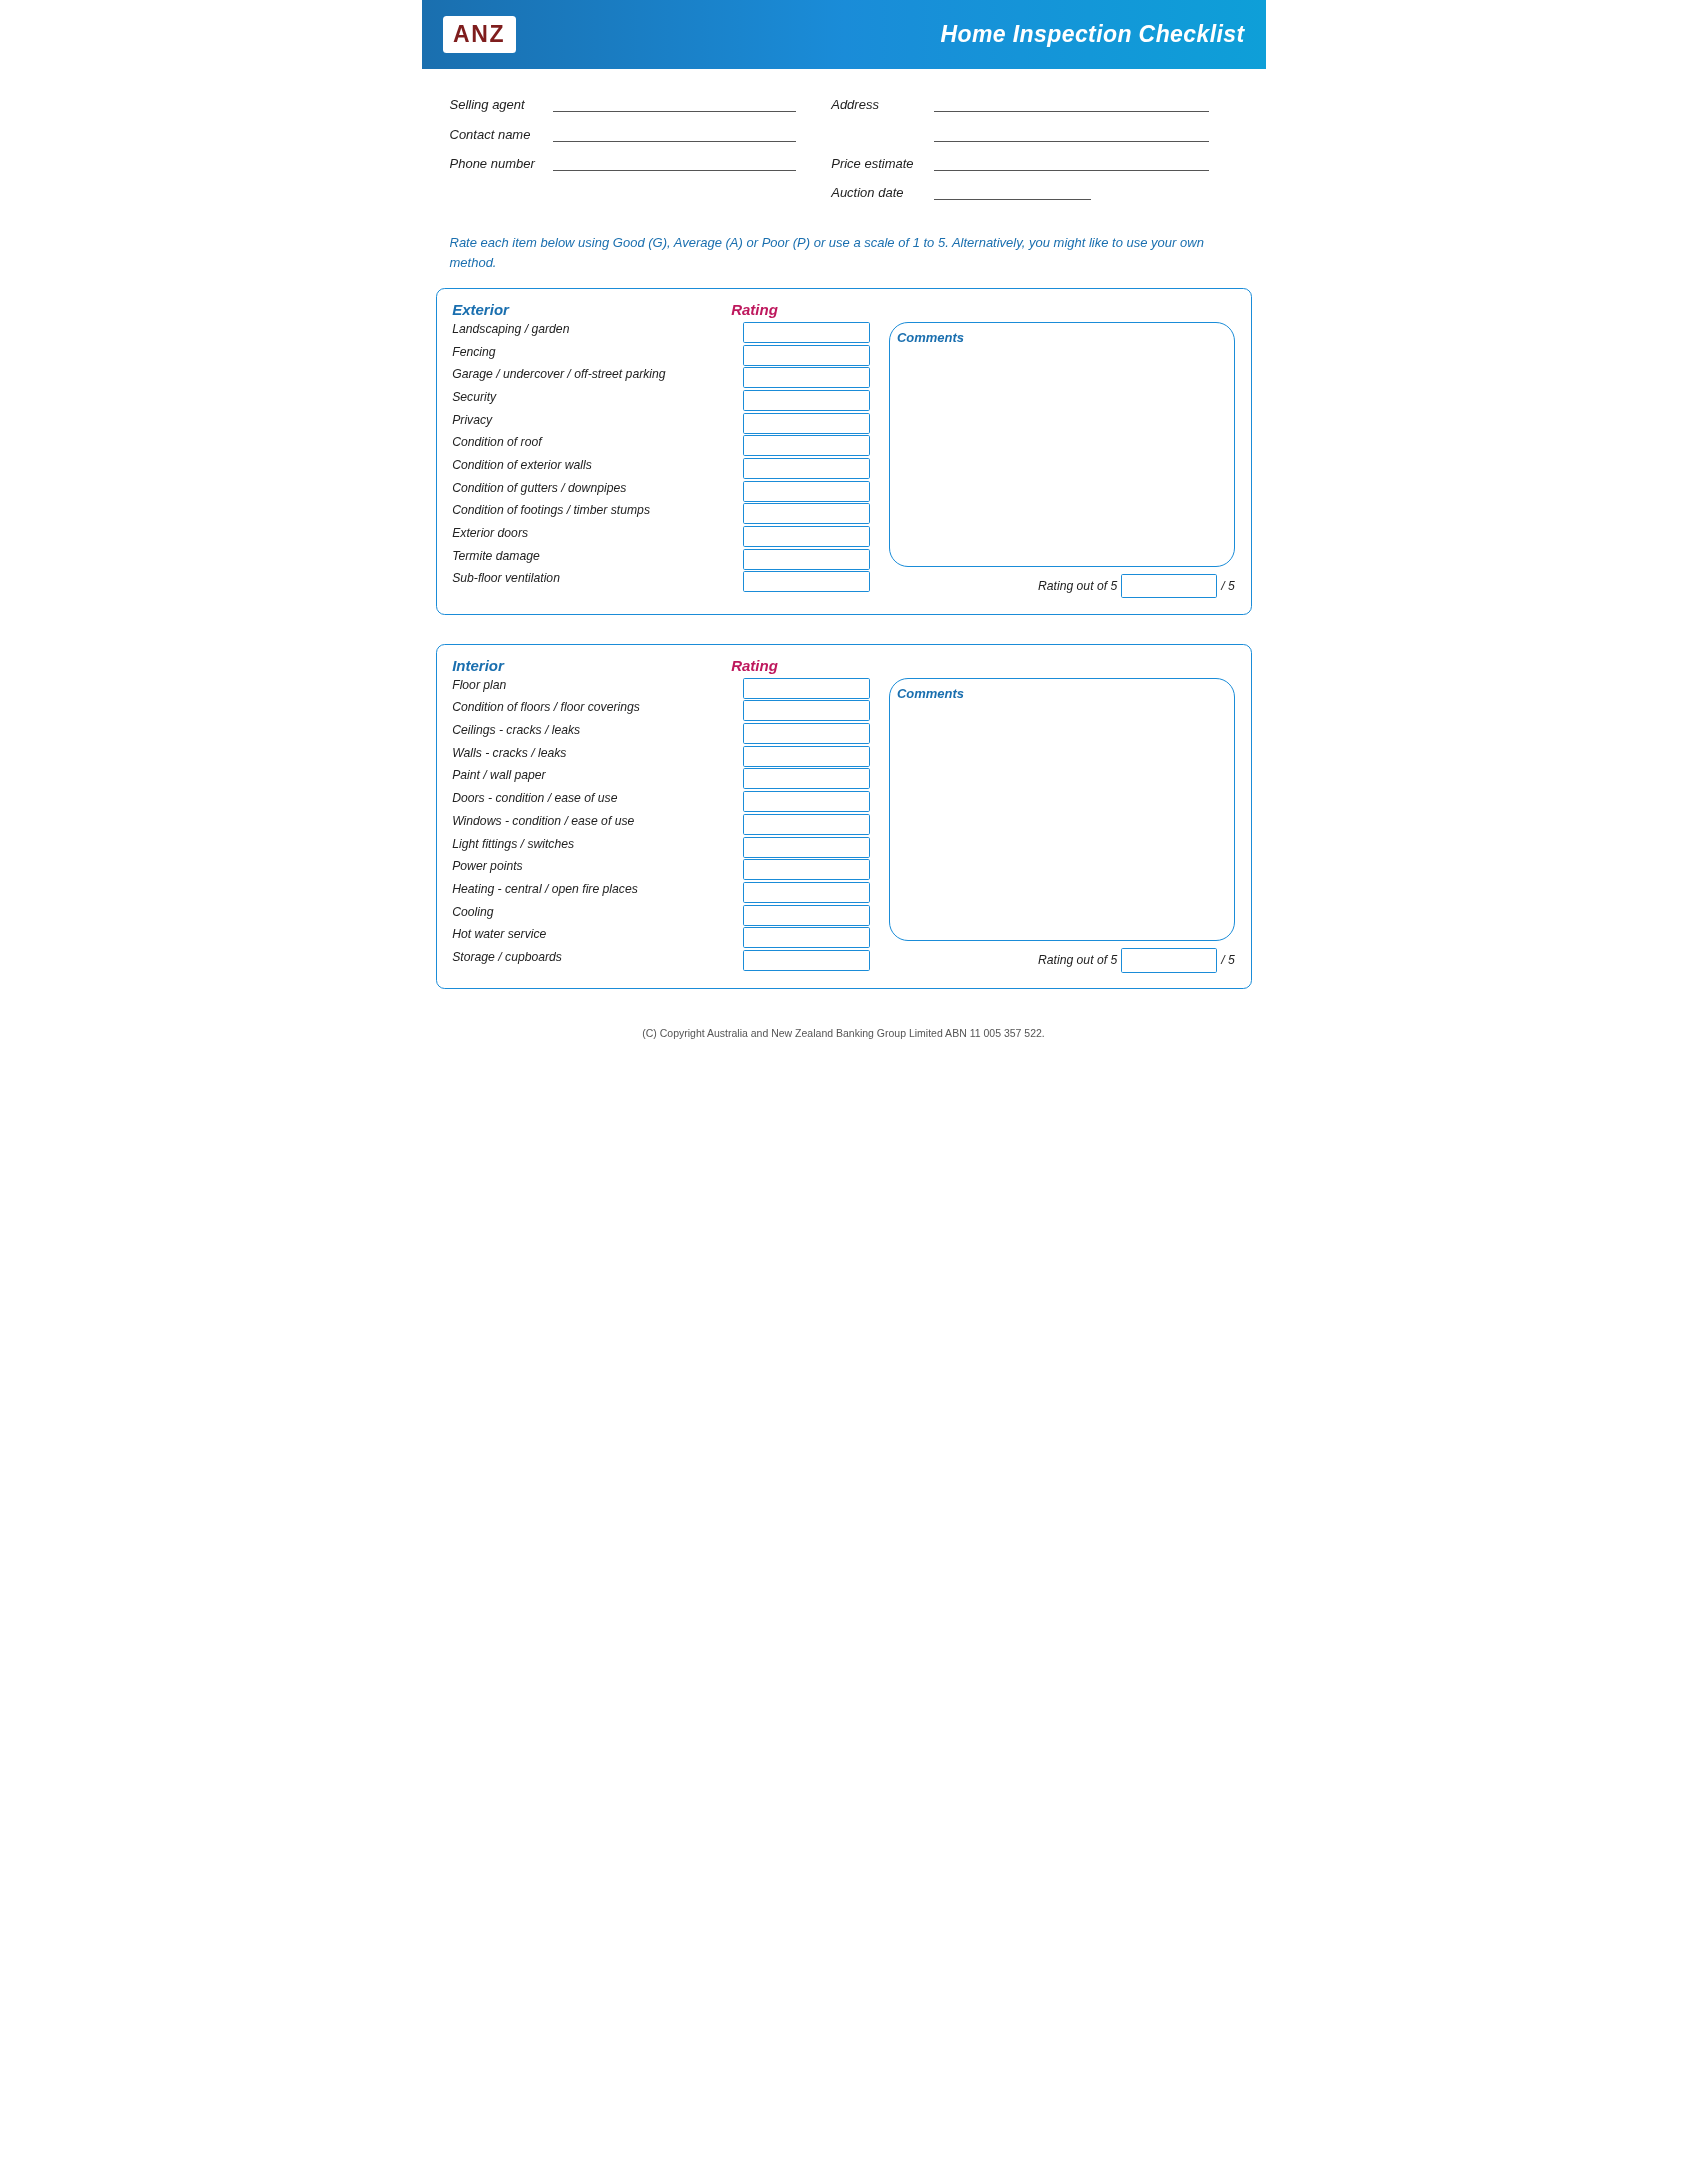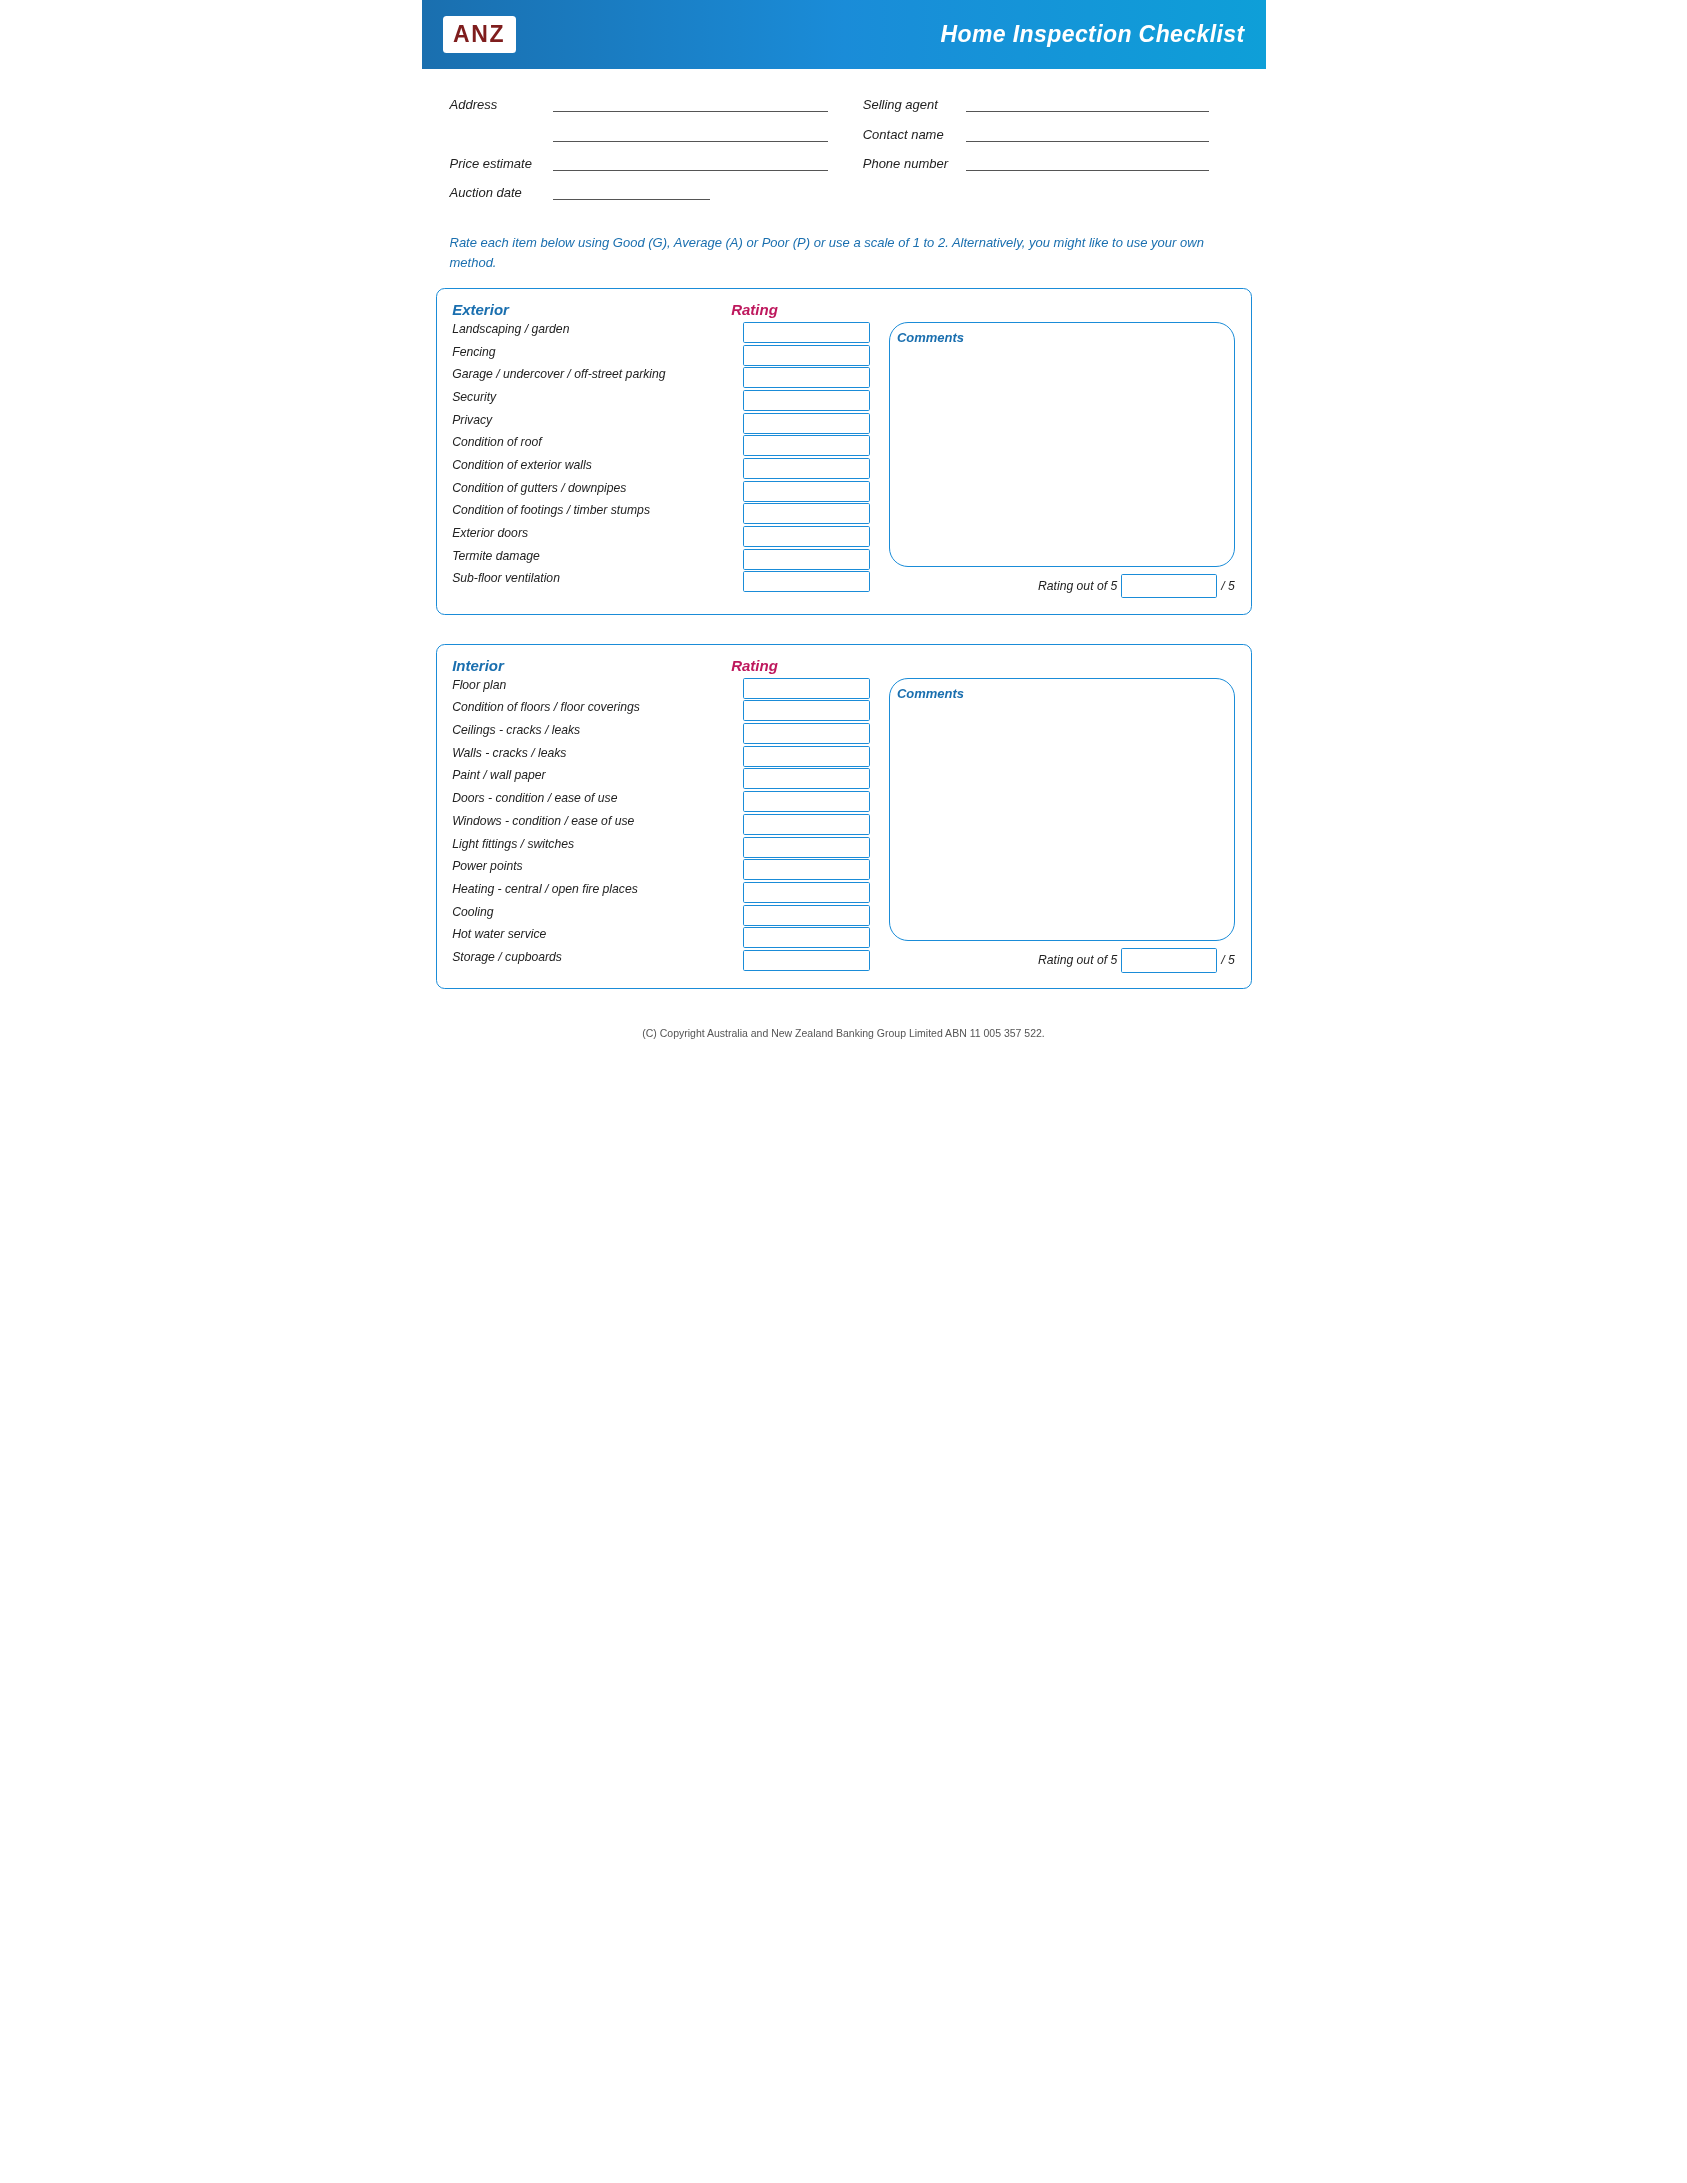--- a/index.html
+++ b/index.html
@@ -228,57 +228,57 @@
 <div class="header">
   <div class="anz-logo">
     <span>ANZ</span>
   </div>
   <div class="header-title">Home Inspection Checklist</div>
 </div>
 
 <div class="form-area">
   <div class="fields-row">
 
+    <div class="field-group right">
+      <div class="field-line">
+        <span class="field-label">Selling agent</span>
+        <input class="field-line-under" type="text" style="">
+      </div>
+      <div class="field-line">
+        <span class="field-label">Contact name</span>
+        <input class="field-line-under" type="text" style="">
+      </div>
+      <div class="field-line">
+        <span class="field-label">Phone number</span>
+        <input class="field-line-under" type="text" style="">
+      </div>
+    </div>
+
     <div class="field-group left">
       <div class="field-line">
         <span class="field-label">Address</span>
         <input class="field-line-under" type="text" style="">
       </div>
       <div class="field-line">
         <span class="field-label" style="min-width:96px;"></span>
         <input class="field-line-under" type="text" style="">
       </div>
       <div class="field-line">
         <span class="field-label">Price estimate</span>
         <input class="field-line-under" type="text" style="">
       </div>
       <div class="field-line">
         <span class="field-label">Auction date</span>
         <input class="field-line-under short" type="text" style="">
       </div>
     </div>
-
-    <div class="field-group right">
-      <div class="field-line">
-        <span class="field-label">Selling agent</span>
-        <input class="field-line-under" type="text" style="">
-      </div>
-      <div class="field-line">
-        <span class="field-label">Contact name</span>
-        <input class="field-line-under" type="text" style="">
-      </div>
-      <div class="field-line">
-        <span class="field-label">Phone number</span>
-        <input class="field-line-under" type="text" style="">
-      </div>
-    </div>
   </div>
 </div>
 
-<div class="instructions">Rate each item below using Good (G), Average (A) or Poor (P) or use a scale of 1 to 2.  Alternatively, you might like to use your own method.</div>
+<div class="instructions">Rate each item below using Good (G), Average (A) or Poor (P) or use a scale of 1 to 5.  Alternatively, you might like to use your own method.</div>
 
 <div class="section-box">
   <div class="section-header">
     <span class="section-title">Exterior</span>
     <span class="section-rating-header">Rating</span>
   </div>
   <div class="section-body">
     <div class="items-and-ratings">
 
     <div class="item-row">

